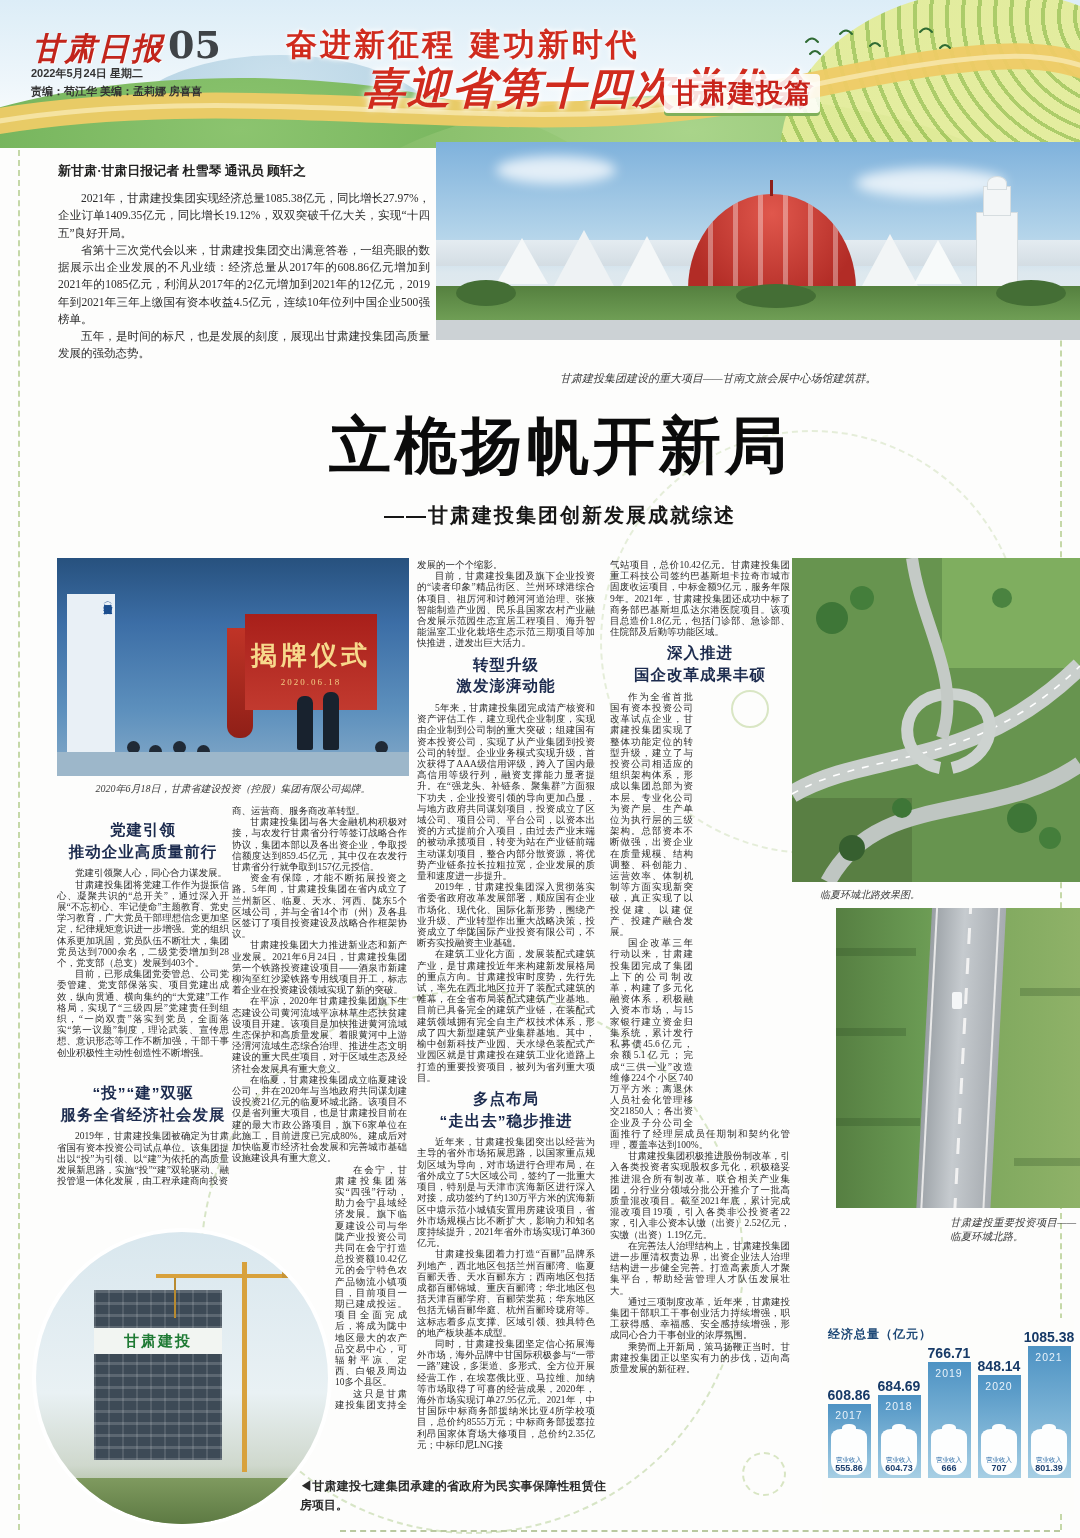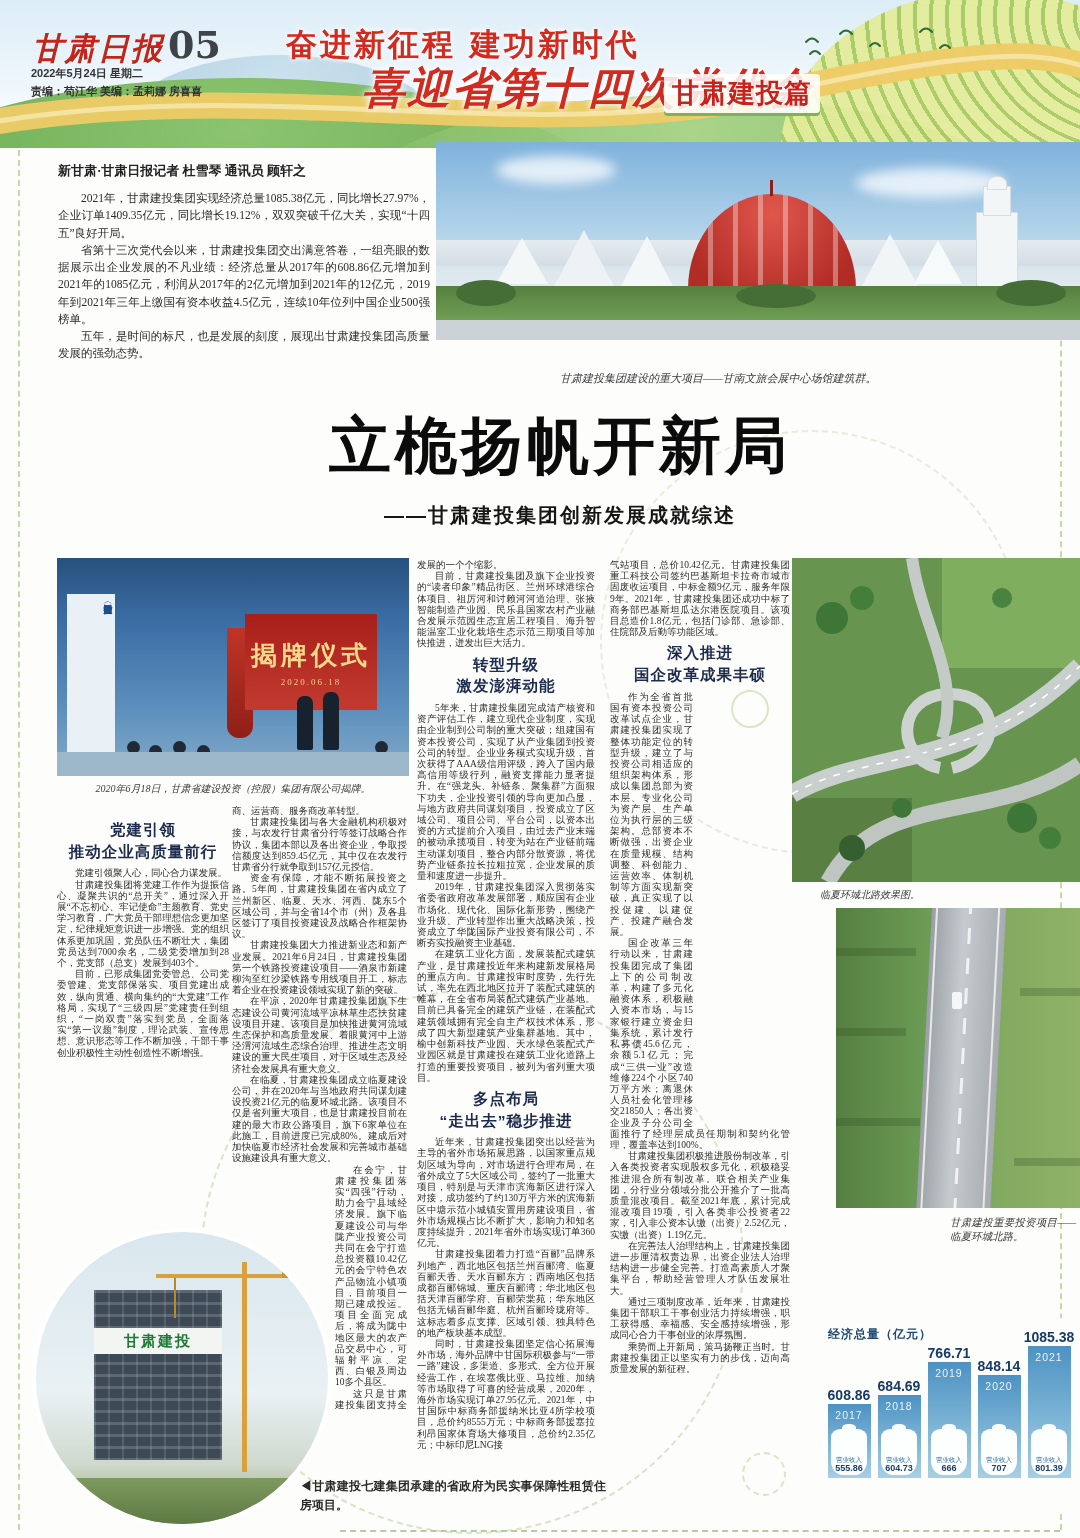--- a/index.html
+++ b/index.html
@@ -223,20 +223,25 @@
   <div class="col colA1">
     <h3 class="sec" style="white-space:pre-line;">党建引领
 推动企业高质量前行</h3>
     <div>
         <p class="bp">党建引领聚人心，同心合力谋发展。</p>
         <p class="bp">甘肃建投集团将党建工作作为提振信心、凝聚共识的“总开关”，通过深入开展“不忘初心、牢记使命”主题教育、党史学习教育，广大党员干部理想信念更加坚定，纪律规矩意识进一步增强。党的组织体系更加巩固，党员队伍不断壮大，集团党员达到7000余名，二级党委增加到28个，党支部（总支）发展到403个。</p>
         <p class="bp">目前，已形成集团党委管总、公司党委管建、党支部保落实、项目党建出成效，纵向贯通、横向集约的“大党建”工作格局，实现了“三级四层”党建责任到组织，“一岗双责”落实到党员，全面落实“第一议题”制度，理论武装、宣传思想、意识形态等工作不断加强，干部干事创业积极性主动性创造性不断增强。</p>
       </div>
   </div>
 
+  <div class="col colA2">
+    <h3 class="sec" style="white-space:pre-line;">“投”“建”双驱
+服务全省经济社会发展</h3>
+    <p class="bp">2019年，甘肃建投集团被确定为甘肃省国有资本投资公司试点单位。该集团提出以“投”为引领、以“建”为依托的高质量发展新思路，实施“投”“建”双轮驱动、融投管退一体化发展，由工程承建商向投资</p>
+  </div>
 
   <div class="col colB">
     <p class="bp noind">商、运营商、服务商改革转型。</p>
     <div>
         <p class="bp">甘肃建投集团与各大金融机构积极对接，与农发行甘肃省分行等签订战略合作协议，集团本部以及各出资企业，争取授信额度达到859.45亿元，其中仅在农发行甘肃省分行就争取到157亿元授信。</p>
         <p class="bp">资金有保障，才能不断拓展投资之路。5年间，甘肃建投集团在省内成立了兰州新区、临夏、天水、河西、陇东5个区域公司，并与全省14个市（州）及各县区签订了项目投资建设及战略合作框架协议。</p>
         <p class="bp">甘肃建投集团大力推进新业态和新产业发展。2021年6月24日，甘肃建投集团第一个铁路投资建设项目——酒泉市新建柳沟至红沙梁铁路专用线项目开工，标志着企业在投资建设领域实现了新的突破。</p>
         <p class="bp">在平凉，2020年甘肃建投集团旗下生态建设公司黄河流域平凉林草生态扶贫建设项目开建。该项目是加快推进黄河流域生态保护和高质量发展、着眼黄河中上游泾渭河流域生态综合治理、推进生态文明建设的重大民生项目，对于区域生态及经济社会发展具有重大意义。</p>
         <p class="bp">在临夏，甘肃建投集团成立临夏建设公司，并在2020年与当地政府共同谋划建设投资21亿元的临夏环城北路。该项目不仅是省列重大项目，也是甘肃建投目前在建的最大市政公路项目，旗下6家单位在此施工，目前进度已完成80%。建成后对加快临夏市经济社会发展和完善城市基础设施建设具有重大意义。</p>
       </div>

